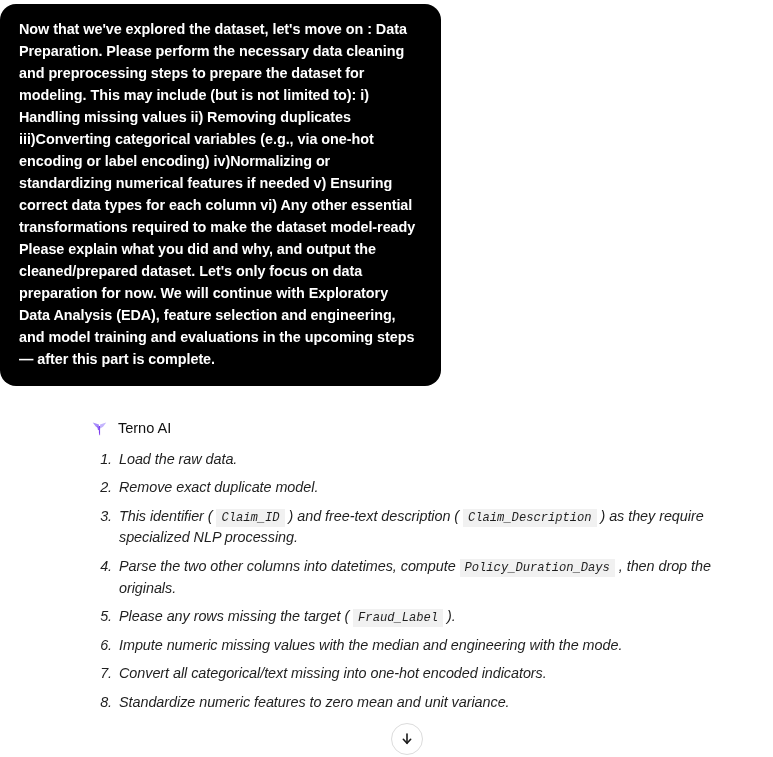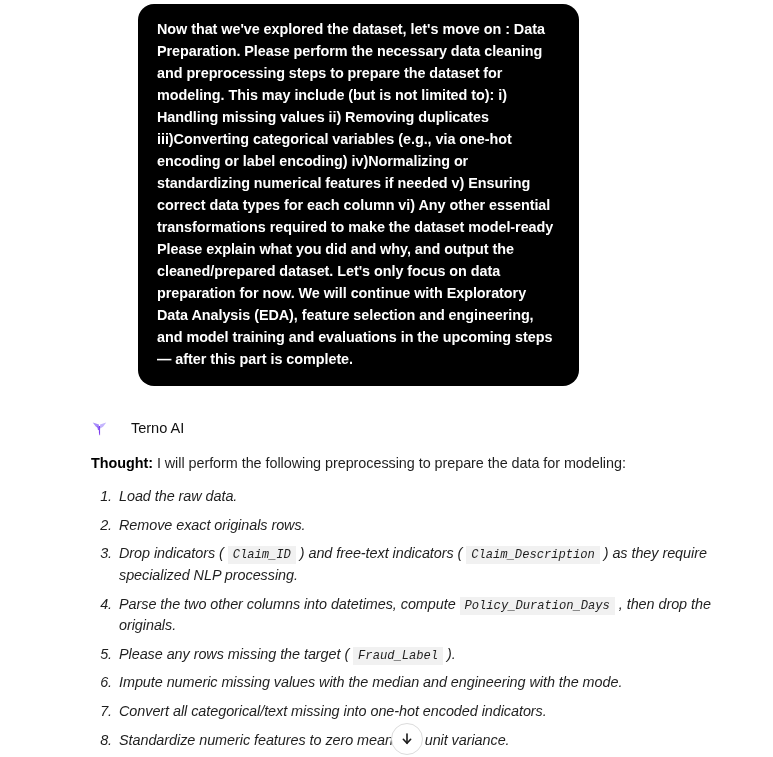--- a/index.html
+++ b/index.html
@@ -20,21 +20,21 @@
   .chat-scroll {
     position: relative;
     width: 773px;
     height: 757px;
     box-sizing: border-box;
   }
 
   
   .user-row {
     display: flex;
-    justify-content: center;
+    justify-content: flex-start;
     padding: 4px 56px 0 0;
   }
   .user-bubble {
     background: #000000;
     color: #ffffff;
     border-radius: 16px;
     padding: 14px 19px 15px 19px;
     width: 441px;
     box-sizing: border-box;
     font-size: 14.4px;
@@ -43,21 +43,21 @@
     letter-spacing: -0.05px;
   }
 
   
   .assistant {
     padding: 0 60px 0 91px;
   }
   .assistant-header {
     display: flex;
     align-items: flex-start;
-    gap: 23px;
+    gap: 10px;
     margin-top: 34px;
     margin-bottom: 0;
   }
   .brand-logo {
     width: 17px;
     height: 17px;
     display: block;
     flex: 0 0 auto;
   }
   .brand-name {
@@ -137,28 +137,25 @@
     <div class="assistant-header">
       <svg class="brand-logo" viewBox="0 0 24 24" aria-hidden="true">
         <path d="M2.5 3.5 L11.2 6.2 L11.2 12.0 L7.0 9.4 Z" fill="#a78bfa"></path>
         <path d="M21.5 3.5 L12.8 6.2 L12.8 12.0 L17.0 9.4 Z" fill="#c4b5fd"></path>
         <path d="M11.2 8.5 L12.8 8.5 L12.8 21.5 L12.0 21.5 L11.2 18.0 Z" fill="#7c3aed"></path>
         <path d="M8.6 8.0 L12.0 10.6 L12.0 15.5 L9.6 13.0 Z" fill="#8b5cf6"></path>
       </svg>
       <span class="brand-name">Terno AI</span>
     </div>
 
-    <p class="thought-line">
-      <span class="thought-label">Thought:</span><span> I will perform the following preprocessing to prepare the data for modeling:</span>
-    </p>
 
     <ol class="steps">
       <li><span>Load the raw data.</span></li>
-      <li><span>Remove exact originals rows.</span></li>
-      <li><span>Drop indicators (</span> <code class="chip">Claim_ID</code> <span>) and free-text indicators (</span> <code class="chip">Claim_Description</code> <span>) as they require specialized NLP processing.</span></li>
+      <li><span>Remove exact duplicate model.</span></li>
+      <li><span>This identifier (</span> <code class="chip">Claim_ID</code> <span>) and free-text description (</span> <code class="chip">Claim_Description</code> <span>) as they require specialized NLP processing.</span></li>
       <li><span>Parse the two other columns into datetimes, compute</span> <code class="chip">Policy_Duration_Days</code> <span>, then drop the originals.</span></li>
       <li><span>Please any rows missing the target (</span> <code class="chip">Fraud_Label</code> <span>).</span></li>
       <li><span>Impute numeric missing values with the median and engineering with the mode.</span></li>
       <li><span>Convert all categorical/text missing into one-hot encoded indicators.</span></li>
       <li><span>Standardize numeric features to zero mean and unit variance.</span></li>
 
     </ol>
 
   </div>
 

